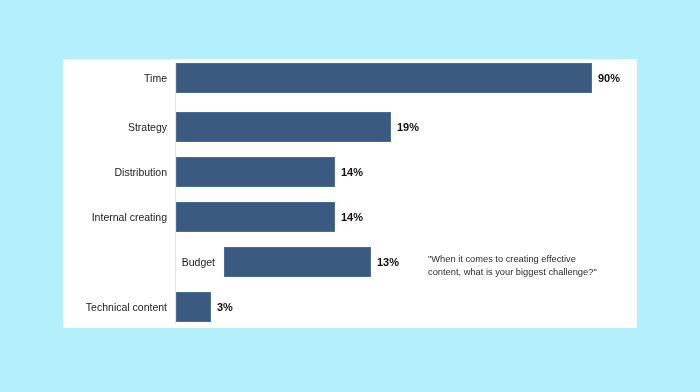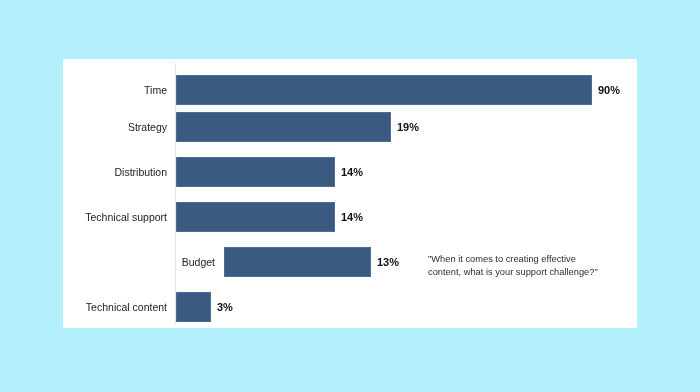--- a/index.html
+++ b/index.html
@@ -92,57 +92,57 @@
 </head>
 <body>
 
 <div id="stage">
 
   <div id="chart-panel">
     <div id="plot-area">
 
       <div class="axis-line"></div>
 
-      <div class="bar-row" style="top:16px;">
+      <div class="bar-row" style="top:4px;">
         <div class="cat-label">Time</div>
         <div class="bar" style="width:416px;"></div>
         <div class="bar-value" style="left:535px;">90%</div>
       </div>
 
       <div class="bar-row" style="top:53px;">
         <div class="cat-label">Strategy</div>
         <div class="bar" style="width:215px;"></div>
         <div class="bar-value" style="left:334px;">19%</div>
       </div>
 
       <div class="bar-row" style="top:98px;">
         <div class="cat-label">Distribution</div>
         <div class="bar" style="width:159px;"></div>
         <div class="bar-value" style="left:278px;">14%</div>
       </div>
 
       <div class="bar-row" style="top:143px;">
-        <div class="cat-label">Technical support</div>
+        <div class="cat-label">Internal creating</div>
         <div class="bar" style="width:159px;"></div>
         <div class="bar-value" style="left:278px;">14%</div>
       </div>
 
       <div class="bar-row" style="top:188px;margin-left:48px;">
         <div class="cat-label">Budget</div>
         <div class="bar" style="width:147px;"></div>
         <div class="bar-value" style="left:266px;text-align:center;">13%</div>
       </div>
 
       <div class="bar-row" style="top:233px;">
         <div class="cat-label">Technical content</div>
         <div class="bar" style="width:35px;"></div>
         <div class="bar-value" style="left:154px;">3%</div>
       </div>
 
       <div id="annotation">
         <div>"When it comes to creating effective</div>
-        <div>content, what is your support challenge?"</div>
+        <div>content, what is your biggest challenge?"</div>
       </div>
 
     </div>
   </div>
 
 </div>
 
 </body></html>

